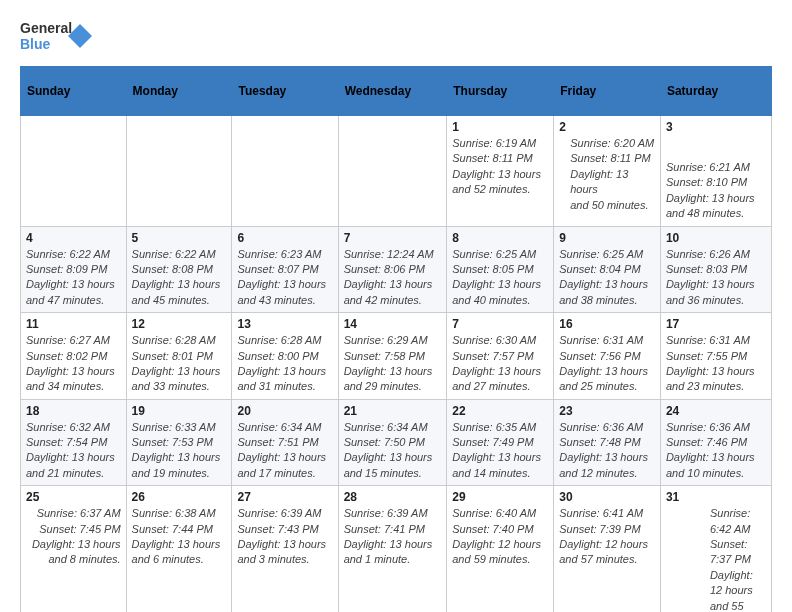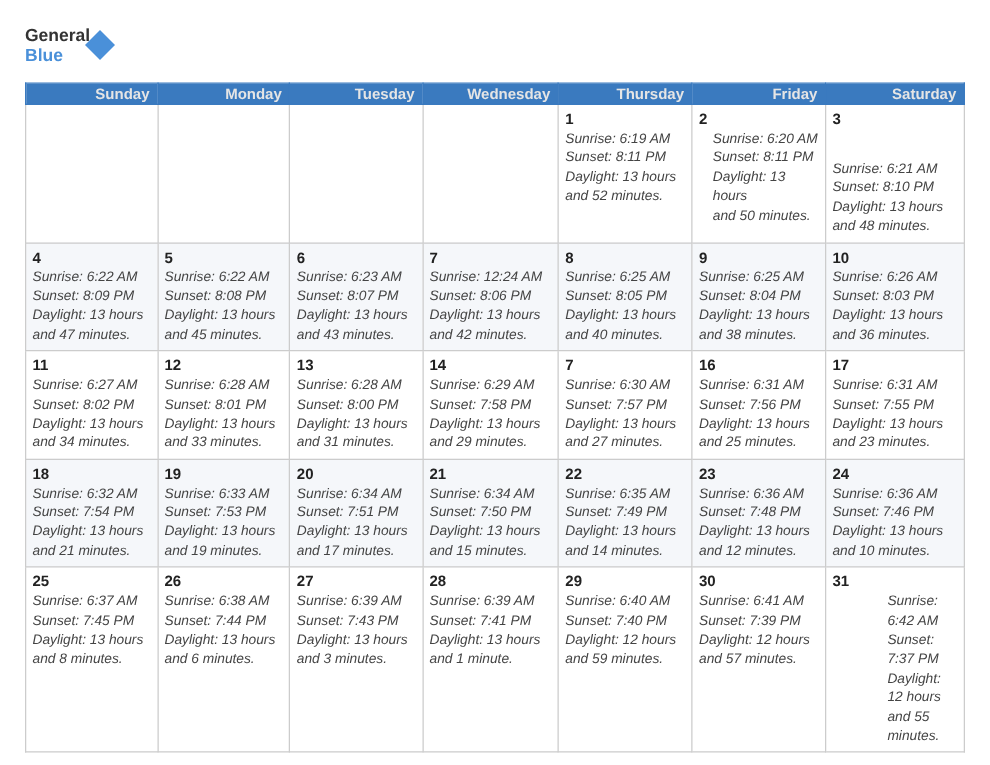--- a/index.html
+++ b/index.html
@@ -36,23 +36,23 @@
       color: #555;
       margin-top: 2px;
     }
     .calendar-table {
       width: 100%;
       border-collapse: collapse;
       font-size: 11px;
     }
     .calendar-table th {
       background-color: #3a7abf;
-      color: #e5e5e5;
-      text-align: right;
-      padding: 1px 6px;
+      color: #000000;
+      text-align: left;
+      padding: 17px 6px;
       font-size: 12px;
       font-weight: bold;
       border: 1px solid #3a7abf;
     }
     .calendar-table td {
       border: 1px solid #ccc;
       vertical-align: top;
       padding: 4px 5px;
       width: 113px;
       min-height: 75px;
@@ -284,21 +284,21 @@
           <span class="day-number">24</span>
           <div class="day-info" style="white-space: pre-line;">Sunrise: 6:36 AM
 Sunset: 7:46 PM
 Daylight: 13 hours
 and 10 minutes.</div>
         </td>
       </tr>
       <tr>
         <td>
           <span class="day-number">25</span>
-          <div class="day-info" style="white-space: pre-line;">Sunrise: 6:37 AM
+          <div class="day-info" style="white-space: pre-line; text-align: right;">Sunrise: 6:37 AM
 Sunset: 7:45 PM
 Daylight: 13 hours
 and 8 minutes.</div>
         </td>
         <td>
           <span class="day-number">26</span>
           <div class="day-info" style="white-space: pre-line;">Sunrise: 6:38 AM
 Sunset: 7:44 PM
 Daylight: 13 hours
 and 6 minutes.</div>

